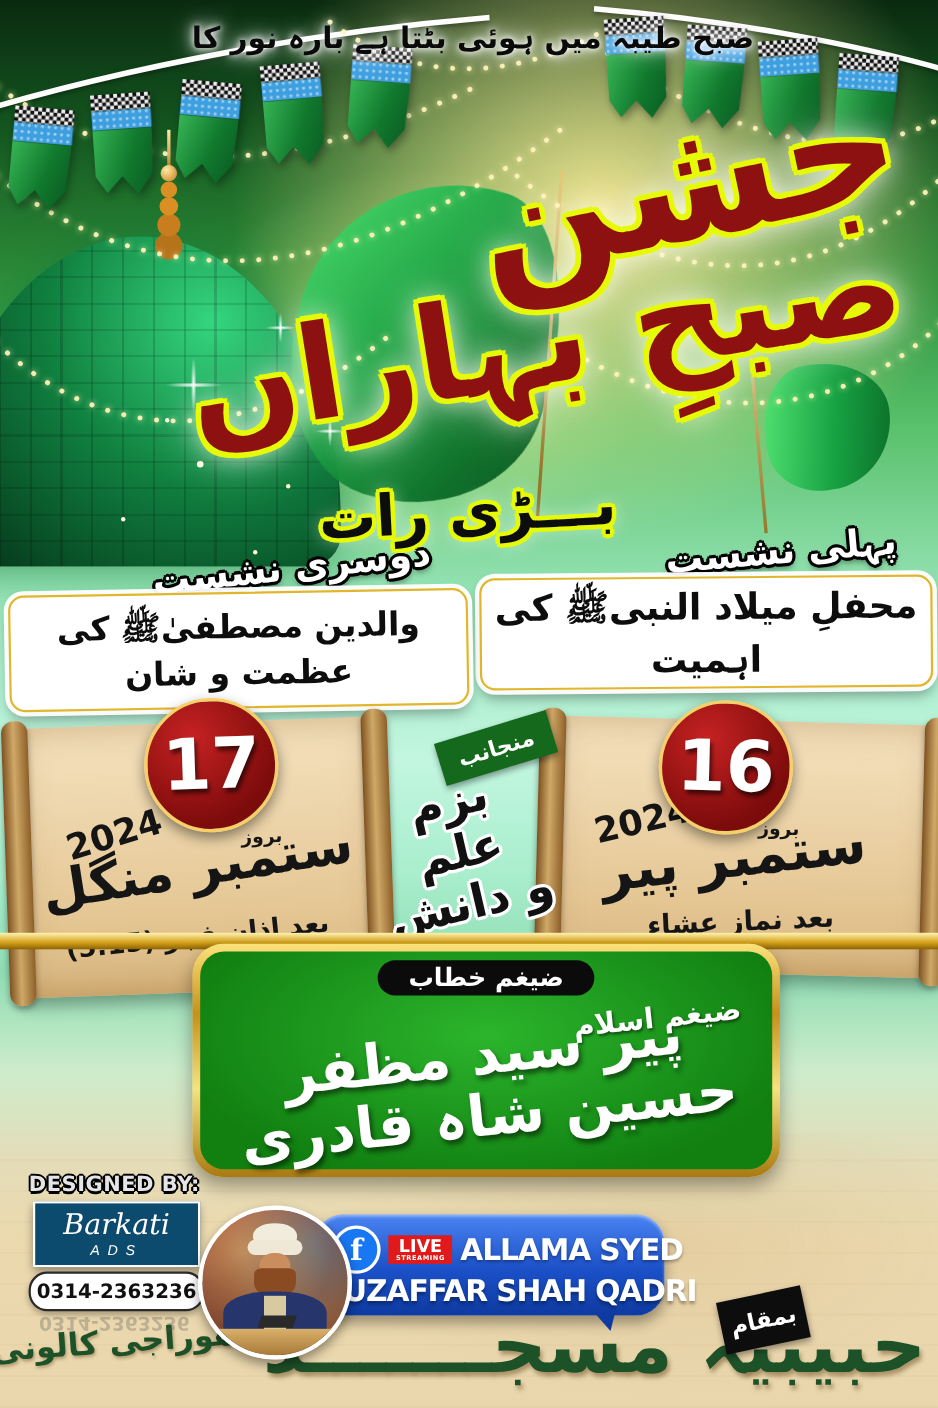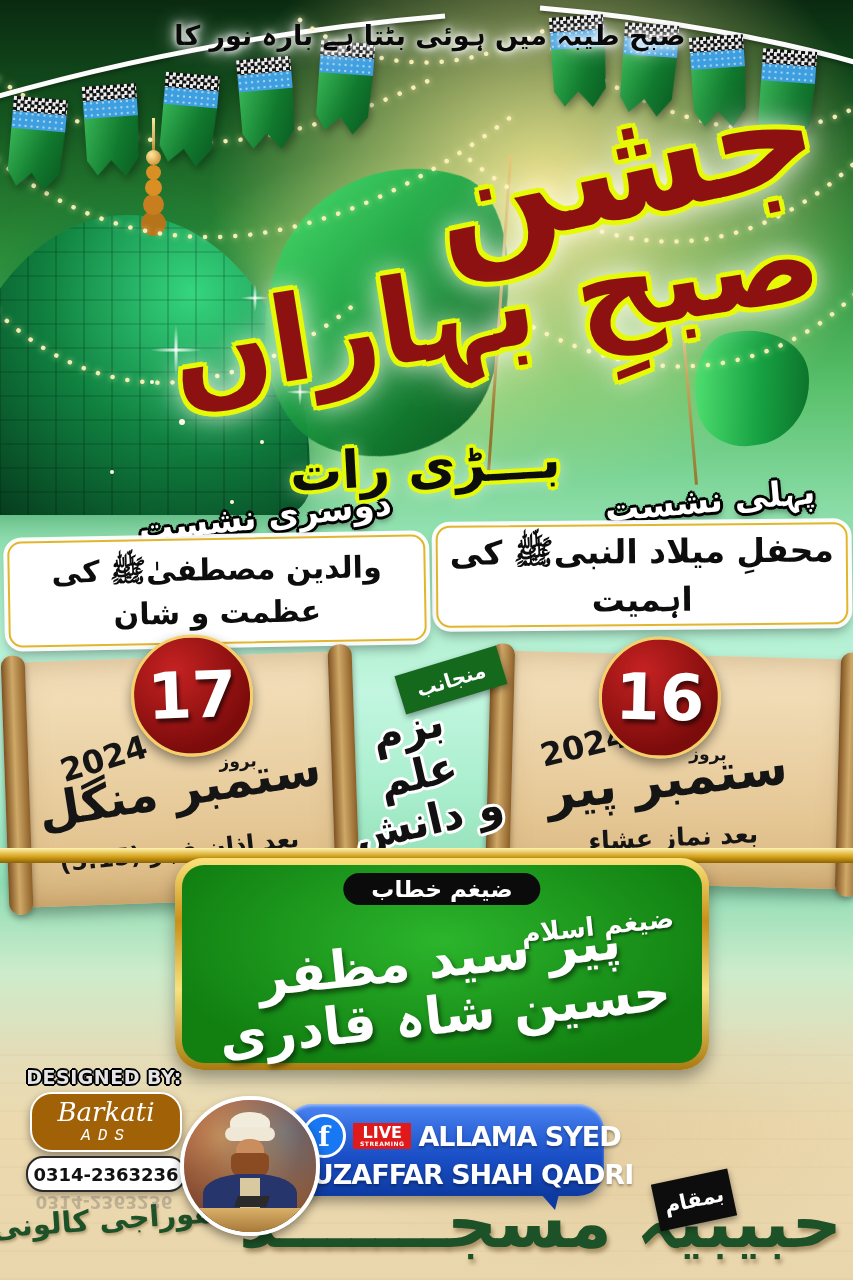--- a/index.html
+++ b/index.html
@@ -152,25 +152,25 @@
     transform:rotate(-6deg);text-shadow:1px 2px 3px rgba(0,0,0,.55);}
   .speaker-name{position:absolute;left:10px;right:10px;top:66px;text-align:center;
     font-size:52px;font-weight:bold;color:#fff;line-height:1.08;transform:rotate(-6deg);
     text-shadow:2px 4px 5px rgba(0,0,0,.5);}
 
   
   .designed-label{left:26px;top:1066px;width:156px;text-align:center;z-index:10;
     color:#e5e5e5;font-weight:bold;font-size:19px;letter-spacing:.5px;
     text-shadow:-2px 0 0 #000,2px 0 0 #000,0 -2px 0 #000,0 2px 0 #000,
       -1px -1px 0 #000,1px -1px 0 #000,-1px 1px 0 #000,1px 1px 0 #000;}
-  .brand-box{left:30px;top:1092px;width:148px;height:56px;background:#a16207;z-index:10;
-    border:2px solid #fff;border-radius:22px;display:flex;flex-direction:column;
+  .brand-box{left:30px;top:1092px;width:148px;height:56px;background:#0c4a6e;z-index:10;
+    border:2px solid #fff;border-radius:0;display:flex;flex-direction:column;
     align-items:center;justify-content:center;color:#fff;box-shadow:0 4px 8px rgba(0,0,0,.4);}
   .brand-name{font-family:"DejaVu Serif",serif;font-style:italic;font-size:26px;line-height:1;}
-  .brand-sub{font-family:Liberation Mono, monospace;font-style:italic;font-size:16px;letter-spacing:7px;margin-top:2px;}
+  .brand-sub{font-family:Liberation Sans, sans-serif;font-style:italic;font-size:13px;letter-spacing:7px;margin-top:2px;}
   .phone-pill{left:26px;top:1156px;width:156px;height:32px;background:#fff;z-index:10;
     border:2px solid #2a2a2a;border-radius:17px;display:flex;align-items:center;justify-content:center;
     font-size:18px;font-weight:bold;color:#111;box-shadow:0 3px 6px rgba(0,0,0,.3);}
   .phone-reflect{left:26px;top:1192px;width:156px;text-align:center;z-index:10;font-size:17px;
     font-weight:bold;color:#555;opacity:.3;transform:scaleY(-1);}
 
   
   .photo{left:180px;top:1096px;width:132px;height:132px;border-radius:50%;border:4px solid #fff;
     overflow:hidden;z-index:11;box-shadow:0 5px 10px rgba(0,0,0,.4);
     background:linear-gradient(160deg,#a04a3a 0%,#7e3a2a 40%,#6a4a32 100%);}

